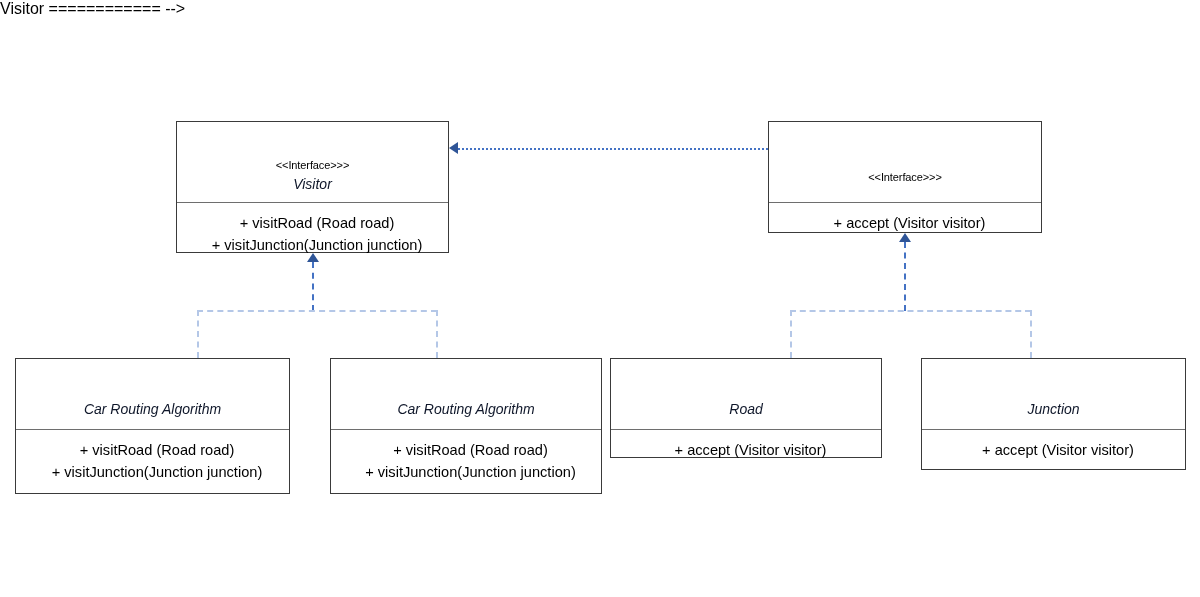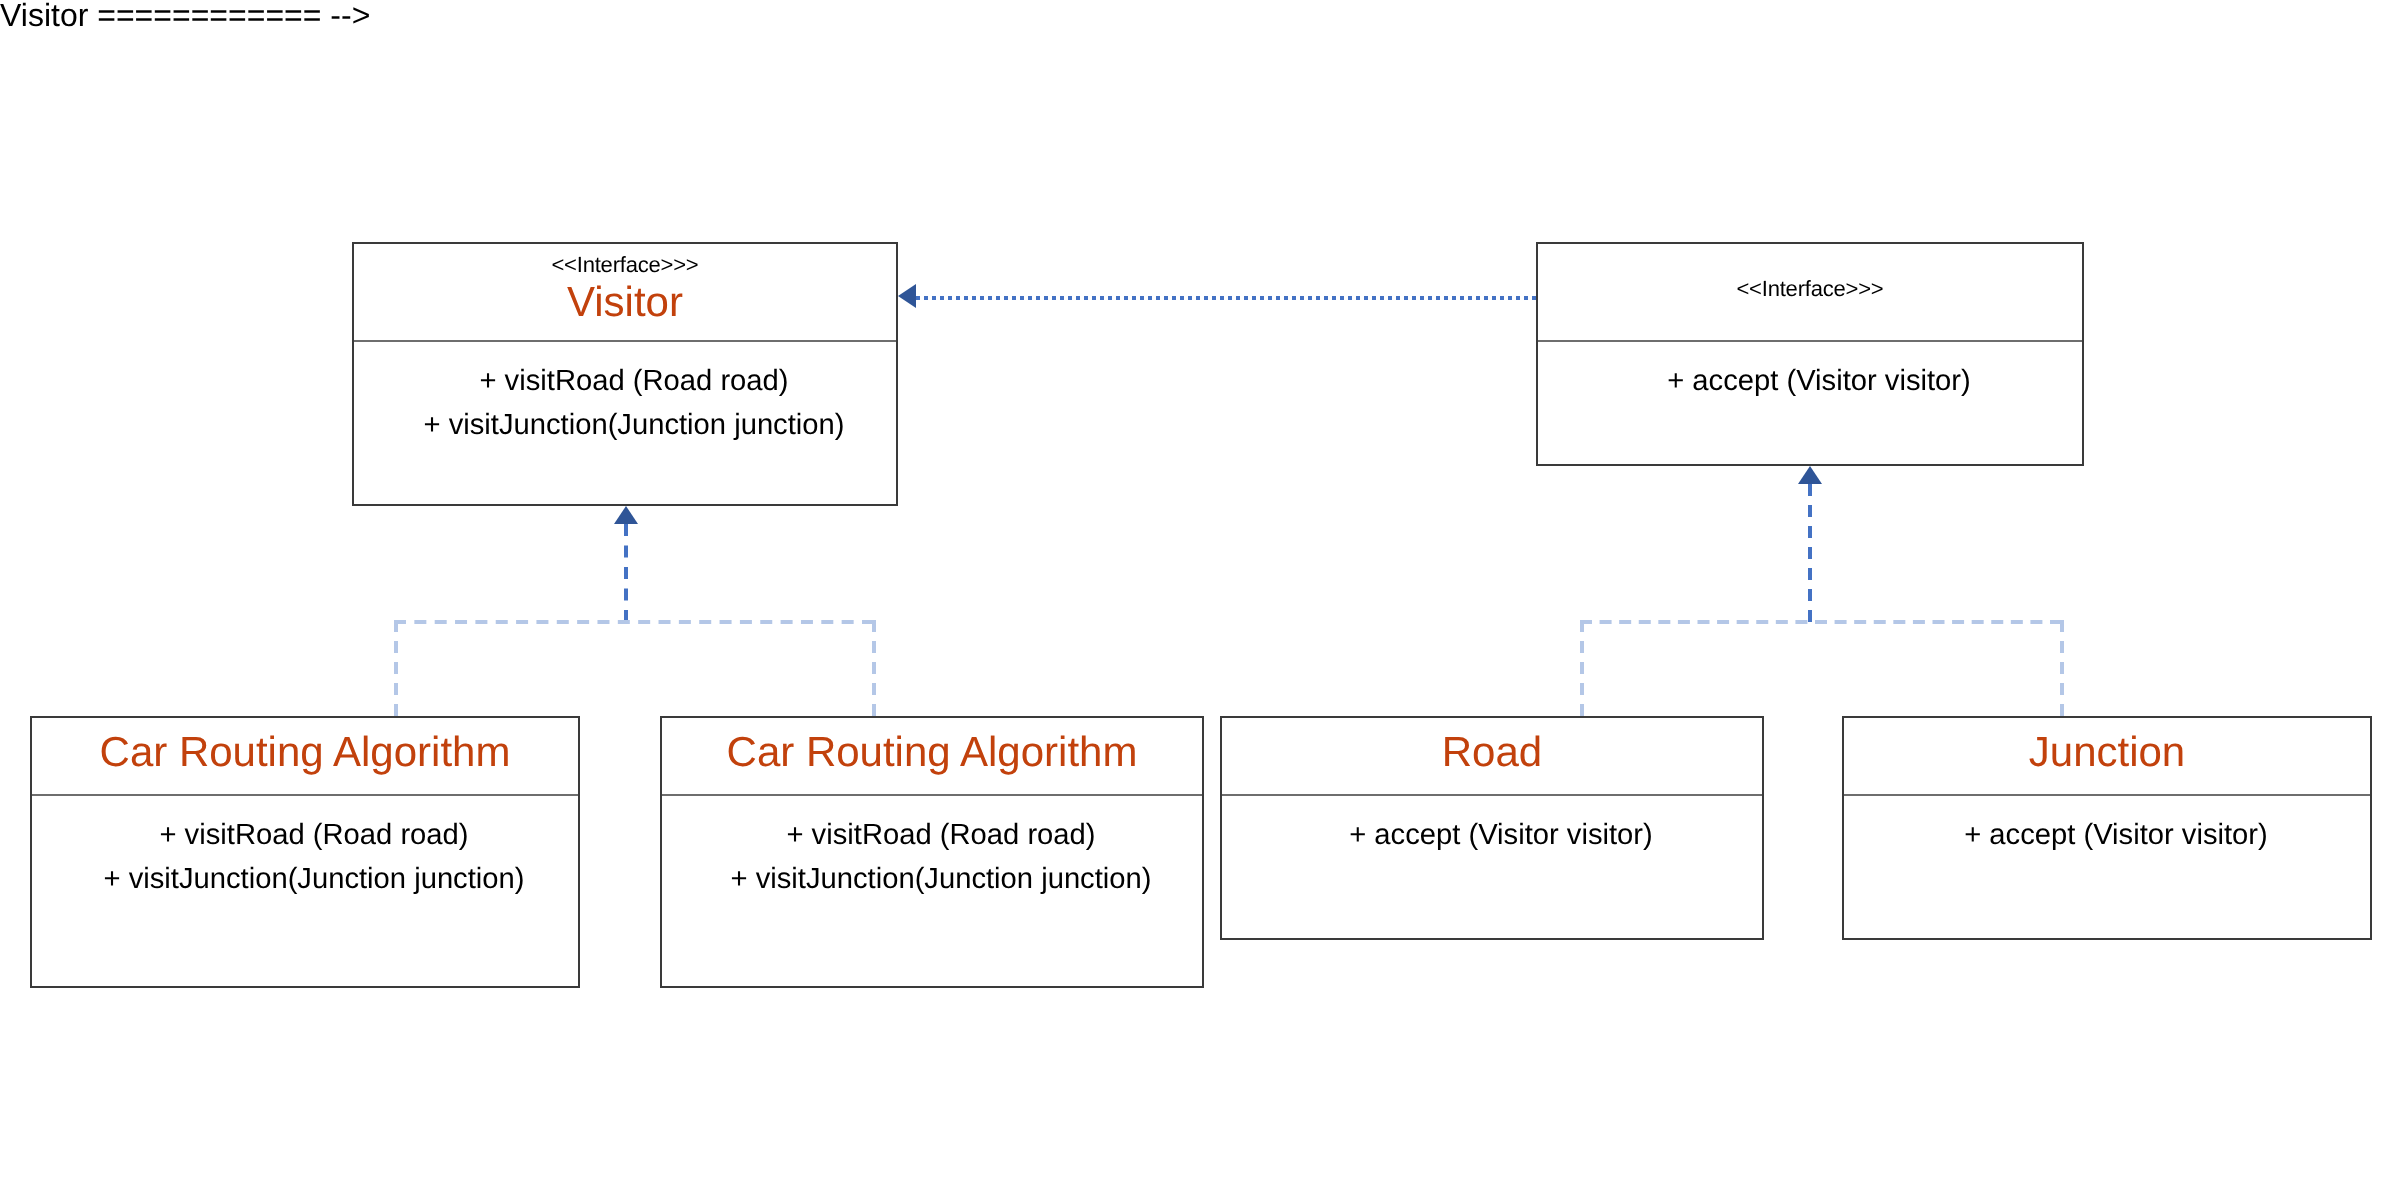--- a/index.html
+++ b/index.html
@@ -32,33 +32,35 @@
   }
   .uml-header {
     box-sizing: border-box;
     border-bottom: 1.3px solid #6e6e6e;
     display: flex;
     flex-direction: column;
     align-items: center;
     justify-content: center;
     padding: 2px 6px 4px 6px;
     flex: none;
+    margin-top: 32px;
   }
   .stereotype {
     font-size: 11px;
     color: #000000;
     line-height: 13px;
     letter-spacing: -0.1px;
     white-space: nowrap;
   }
   .class-name {
-    font-size: 21px;
-    color: #c2410c;
+    font-size: 14px;
+    color: #0f172a;
     line-height: 24px;
     white-space: nowrap;
+    font-style: italic;
   }
   .uml-body {
     box-sizing: border-box;
     flex: 1 1 auto;
     padding: 10px 0 0 9px;
     display: flex;
     flex-direction: column;
     align-items: center;
   }
   .member {
@@ -152,21 +154,21 @@
     <div class="uml-header" style="height:39px;">
       <div class="class-name">Car Routing Algorithm</div>
     </div>
     <div class="uml-body">
       <div class="member">+ visitRoad (Road road)</div>
       <div class="member">+ visitJunction(Junction junction)</div>
     </div>
   </div>
 
   
-  <div class="uml-box" style="left:610px; top:358px; width:272px; height:112px;">
+  <div class="uml-box" style="left:610px; top:358px; width:272px; height:100px;">
     <div class="uml-header" style="height:39px;">
       <div class="class-name">Road</div>
     </div>
     <div class="uml-body">
       <div class="member">+ accept (Visitor visitor)</div>
     </div>
   </div>
 
   
   <div class="uml-box" style="left:921px; top:358px; width:265px; height:112px;">

